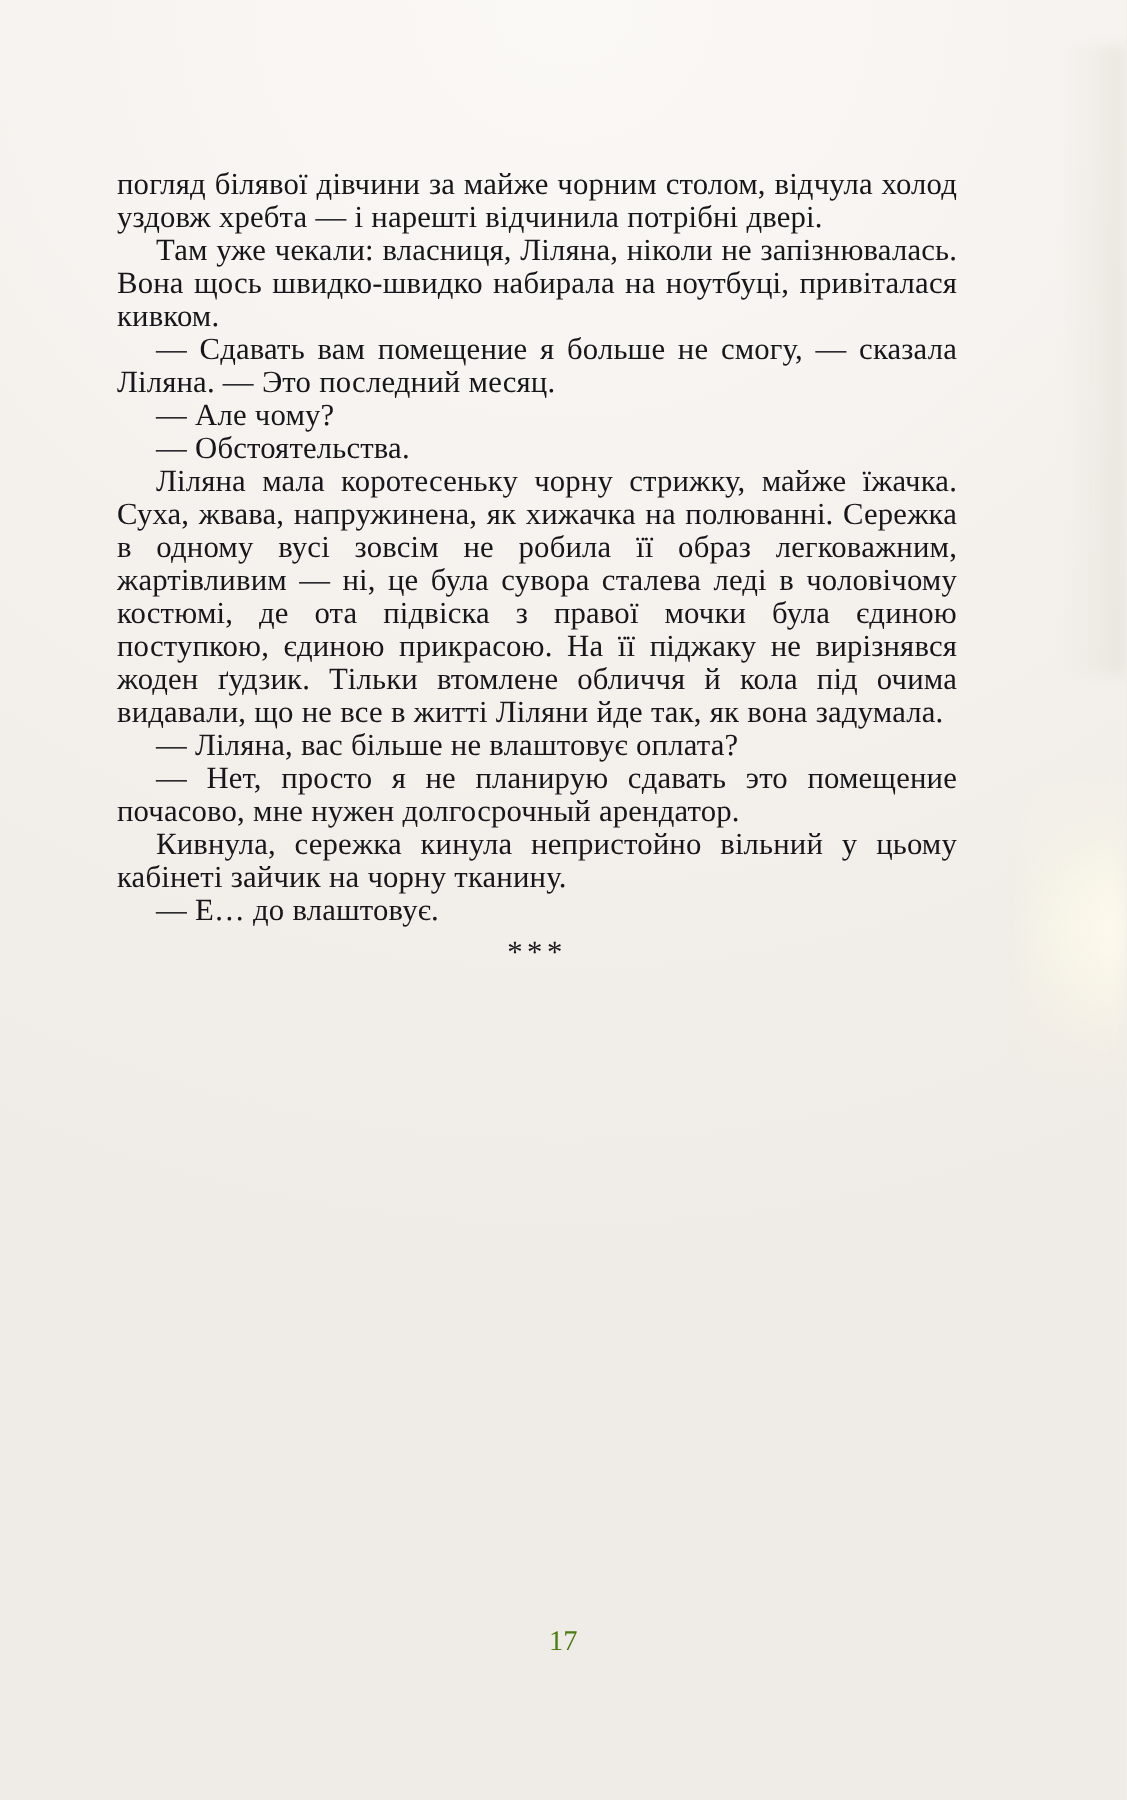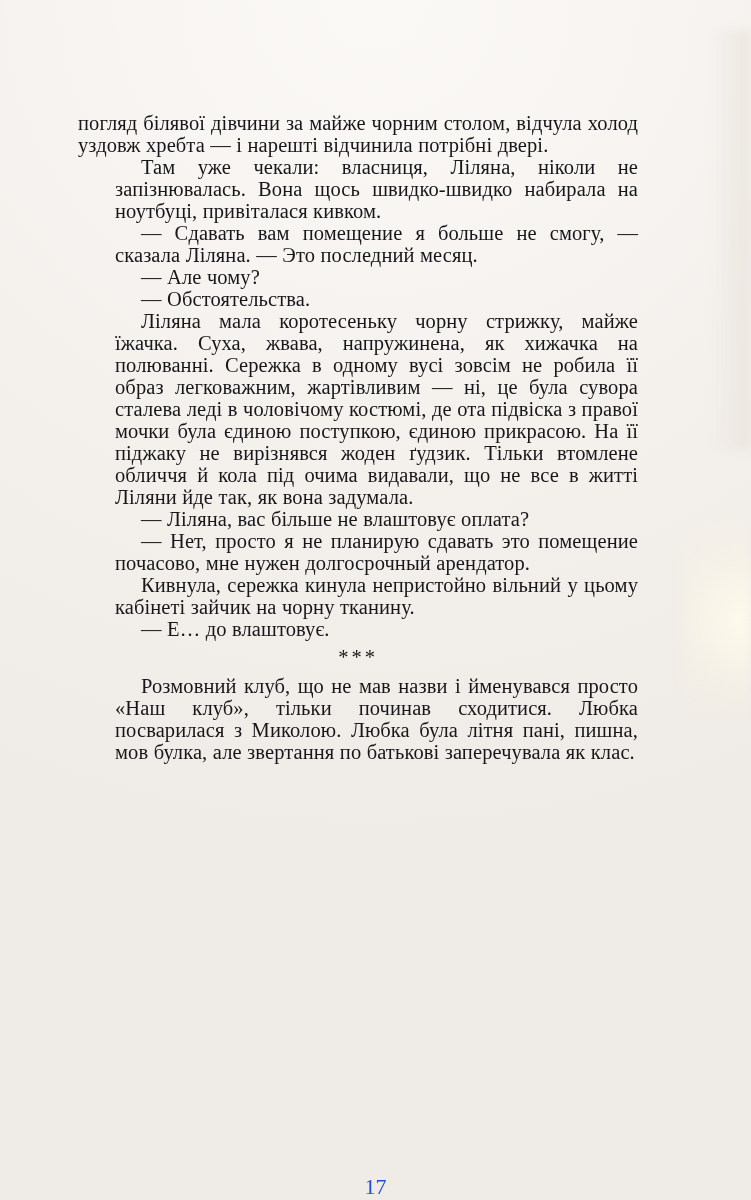--- a/index.html
+++ b/index.html
@@ -62,40 +62,39 @@
     font-size: 20.5px;
     line-height: 22px;
     text-align: justify;
     text-justify: inter-word;
     letter-spacing: 0.1px;
     word-spacing: 0.2px;
     color: #17171b;
   }
   p.indent {
     text-indent: 26px;
-    margin-left: 37px;
   }
   p.cont {
     text-indent: 0;
   }
   .divider {
     text-align: center;
     font-size: 20.5px;
     line-height: 35.2px;
     letter-spacing: 3px;
     color: #17171b;
   }
   .folio {
     position: absolute;
     left: 0;
     right: 0;
-    top: 1174px;
+    top: 1084px;
     text-align: center;
-    font-size: 22px;
-    color: #1d4ed8;
+    font-size: 19px;
+    color: #4d7c0f;
   }
   
   .text-block p, .divider, .folio {
     text-rendering: optimizeLegibility;
     -webkit-font-smoothing: antialiased;
   }
 </style>
 </head>
 <body>
 
@@ -109,17 +108,16 @@
     <p class="indent">Там уже чекали: власниця, Ліляна, ніколи не запізнювалась. Вона щось швидко-швидко набирала на ноутбуці, привіталася кивком.</p>
     <p class="indent">— Сдавать вам помещение я больше не смогу, — сказала Ліляна. — Это последний месяц.</p>
     <p class="indent">— Але чому?</p>
     <p class="indent">— Обстоятельства.</p>
     <p class="indent">Ліляна мала коротесеньку чорну стрижку, майже їжачка. Суха, жвава, напружинена, як хижачка на полюванні. Сережка в одному вусі зовсім не робила її образ легковажним, жартівливим — ні, це була сувора сталева леді в чоловічому костюмі, де ота підвіска з правої мочки була єдиною поступкою, єдиною прикрасою. На її піджаку не вирізнявся жоден ґудзик. Тільки втомлене обличчя й кола під очима видавали, що не все в житті Ліляни йде так, як вона задумала.</p>
     <p class="indent">— Ліляна, вас більше не влаштовує оплата?</p>
     <p class="indent">— Нет, просто я не планирую сдавать это помещение почасово, мне нужен долгосрочный арендатор.</p>
     <p class="indent">Кивнула, сережка кинула непристойно вільний у цьому кабінеті зайчик на чорну тканину.</p>
     <p class="indent">— Е… до влаштовує.</p>
     <div class="divider">***</div>
-    <p class="indent">Розмовний клуб, що не мав назви і йменувався просто «Наш клуб», тільки починав сходитися. Любка посварилася з Миколою. Любка була літня пані, пишна, мов булка, але звертання по батькові заперечувала як клас.</p>
   </div>
 
   <div class="folio">17</div>
 </div>
 
 </body></html>

